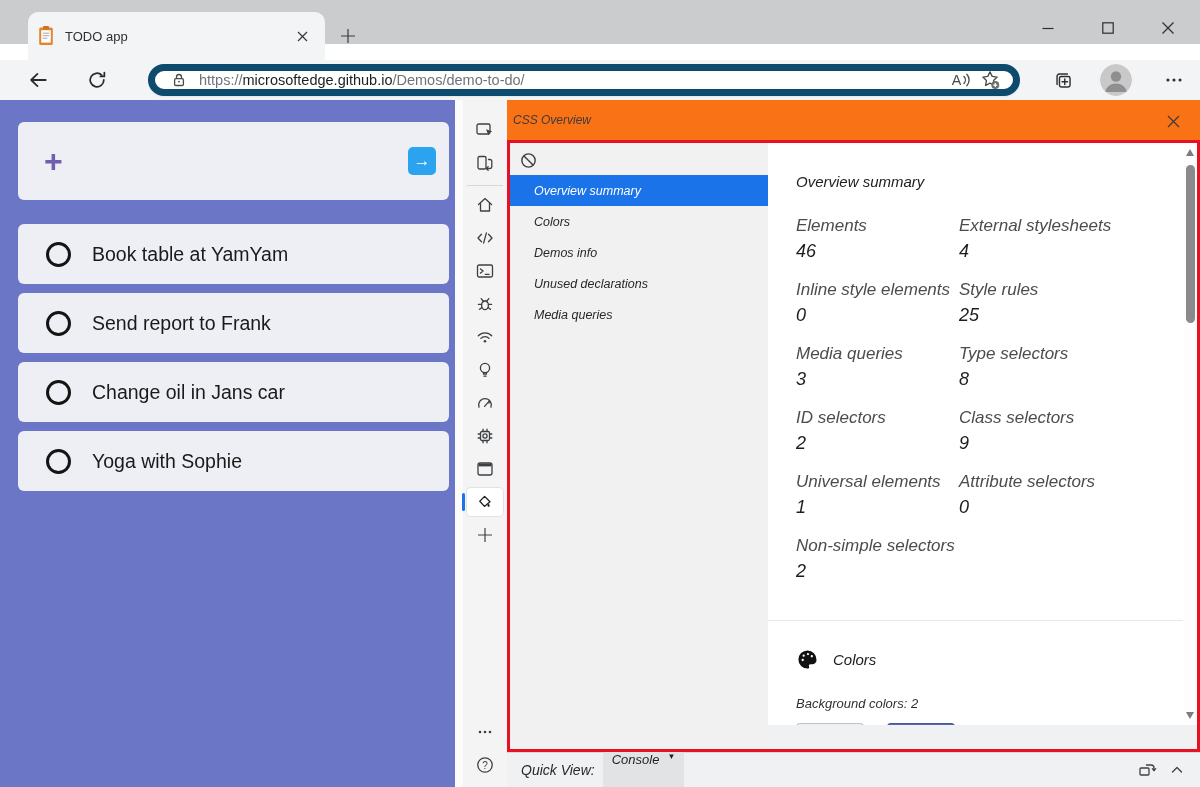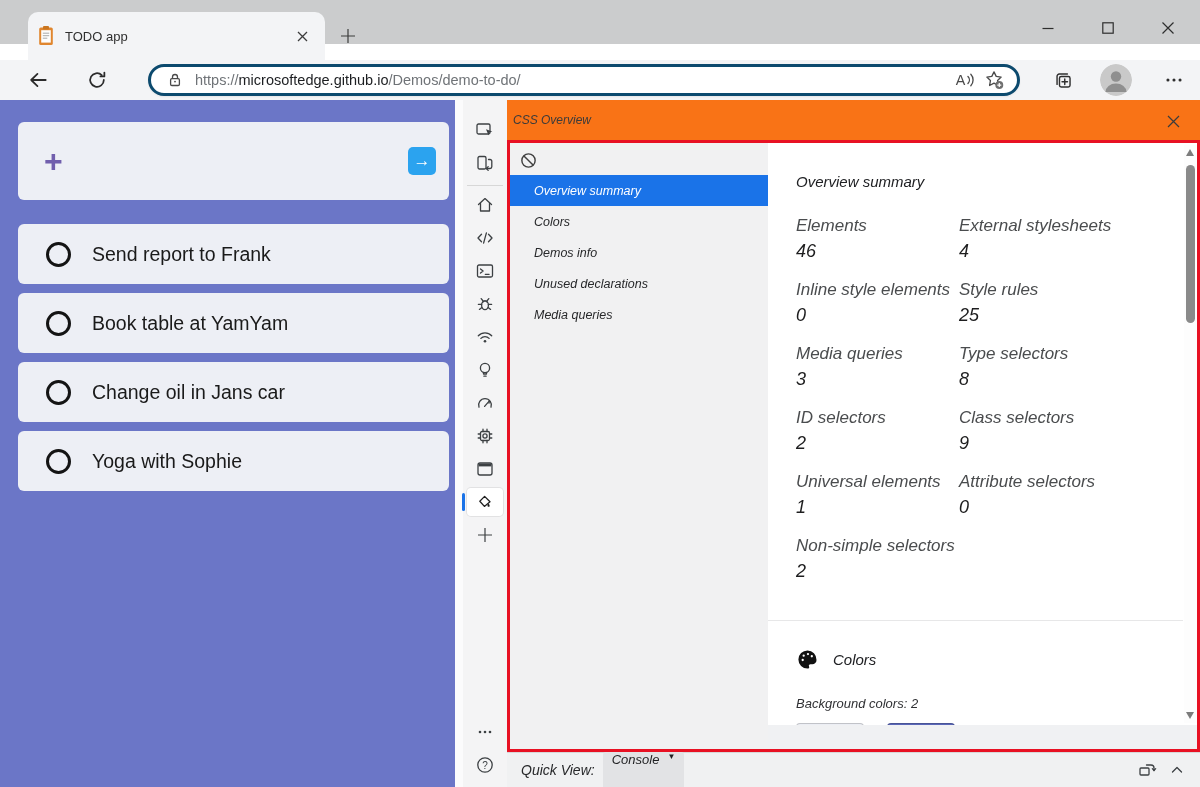--- a/index.html
+++ b/index.html
@@ -17,21 +17,21 @@
   .tab-close { width:26px; height:26px; border-radius:4px; }
   .newtab { position:absolute; left:334px; top:22px; width:28px; height:28px; }
   .win-controls { position:absolute; right:2px; top:8px; display:flex; }
   .wc { width:60px; height:40px; display:flex; align-items:center; justify-content:center; }
 
   
   .navbar { position:absolute; left:0; top:60px; width:1200px; height:40px; background:#f3f4f6; display:flex; align-items:center; }
   .nav-ic { width:36px; height:36px; }
   .nav-back { margin-left:20px; }
   .nav-refresh { margin-left:23px; }
-  .urlbar { margin-left:33px; width:872px; height:32px; background:#fff; border:3px solid #0c4a6e; border-radius:16px;
+  .urlbar { margin-left:33px; width:872px; height:32px; background:#fff; border:7px solid #0c4a6e; border-radius:16px;
             display:flex; align-items:center; padding:0 8px 0 14px; box-shadow:0 1px 2px rgba(0,0,0,0.06); }
   .url-text { font-size:14.5px; margin-left:10px; white-space:nowrap; flex:1; overflow:hidden; }
   .url-scheme, .url-path { color:#6f7377; }
   .url-domain { color:#1c1e21; }
   .pill-ic { width:30px; height:30px; border-radius:4px; }
   .nav-collections { margin-left:25px; }
   .avatar { margin-left:19px; width:32px; height:32px; border-radius:50%; overflow:hidden; }
   .nav-more { margin-left:24px; }
 
   
@@ -206,25 +206,25 @@
 
     <div class="app">
       <div class="todo-card todo-input">
         <span class="todo-plus">+</span>
         <span class="todo-submit">
             <span>→</span>
           </span>
       </div>
       <div class="todo-card task">
         <span class="task-check"></span>
-        <span class="task-label">Send report to Frank</span>
+        <span class="task-label">Book table at YamYam</span>
       </div>
       <div class="todo-card task">
         <span class="task-check"></span>
-        <span class="task-label">Book table at YamYam</span>
+        <span class="task-label">Send report to Frank</span>
       </div>
       <div class="todo-card task">
         <span class="task-check"></span>
         <span class="task-label">Change oil in Jans car</span>
       </div>
       <div class="todo-card task">
         <span class="task-check"></span>
         <span class="task-label">Yoga with Sophie</span>
       </div>
     </div>

